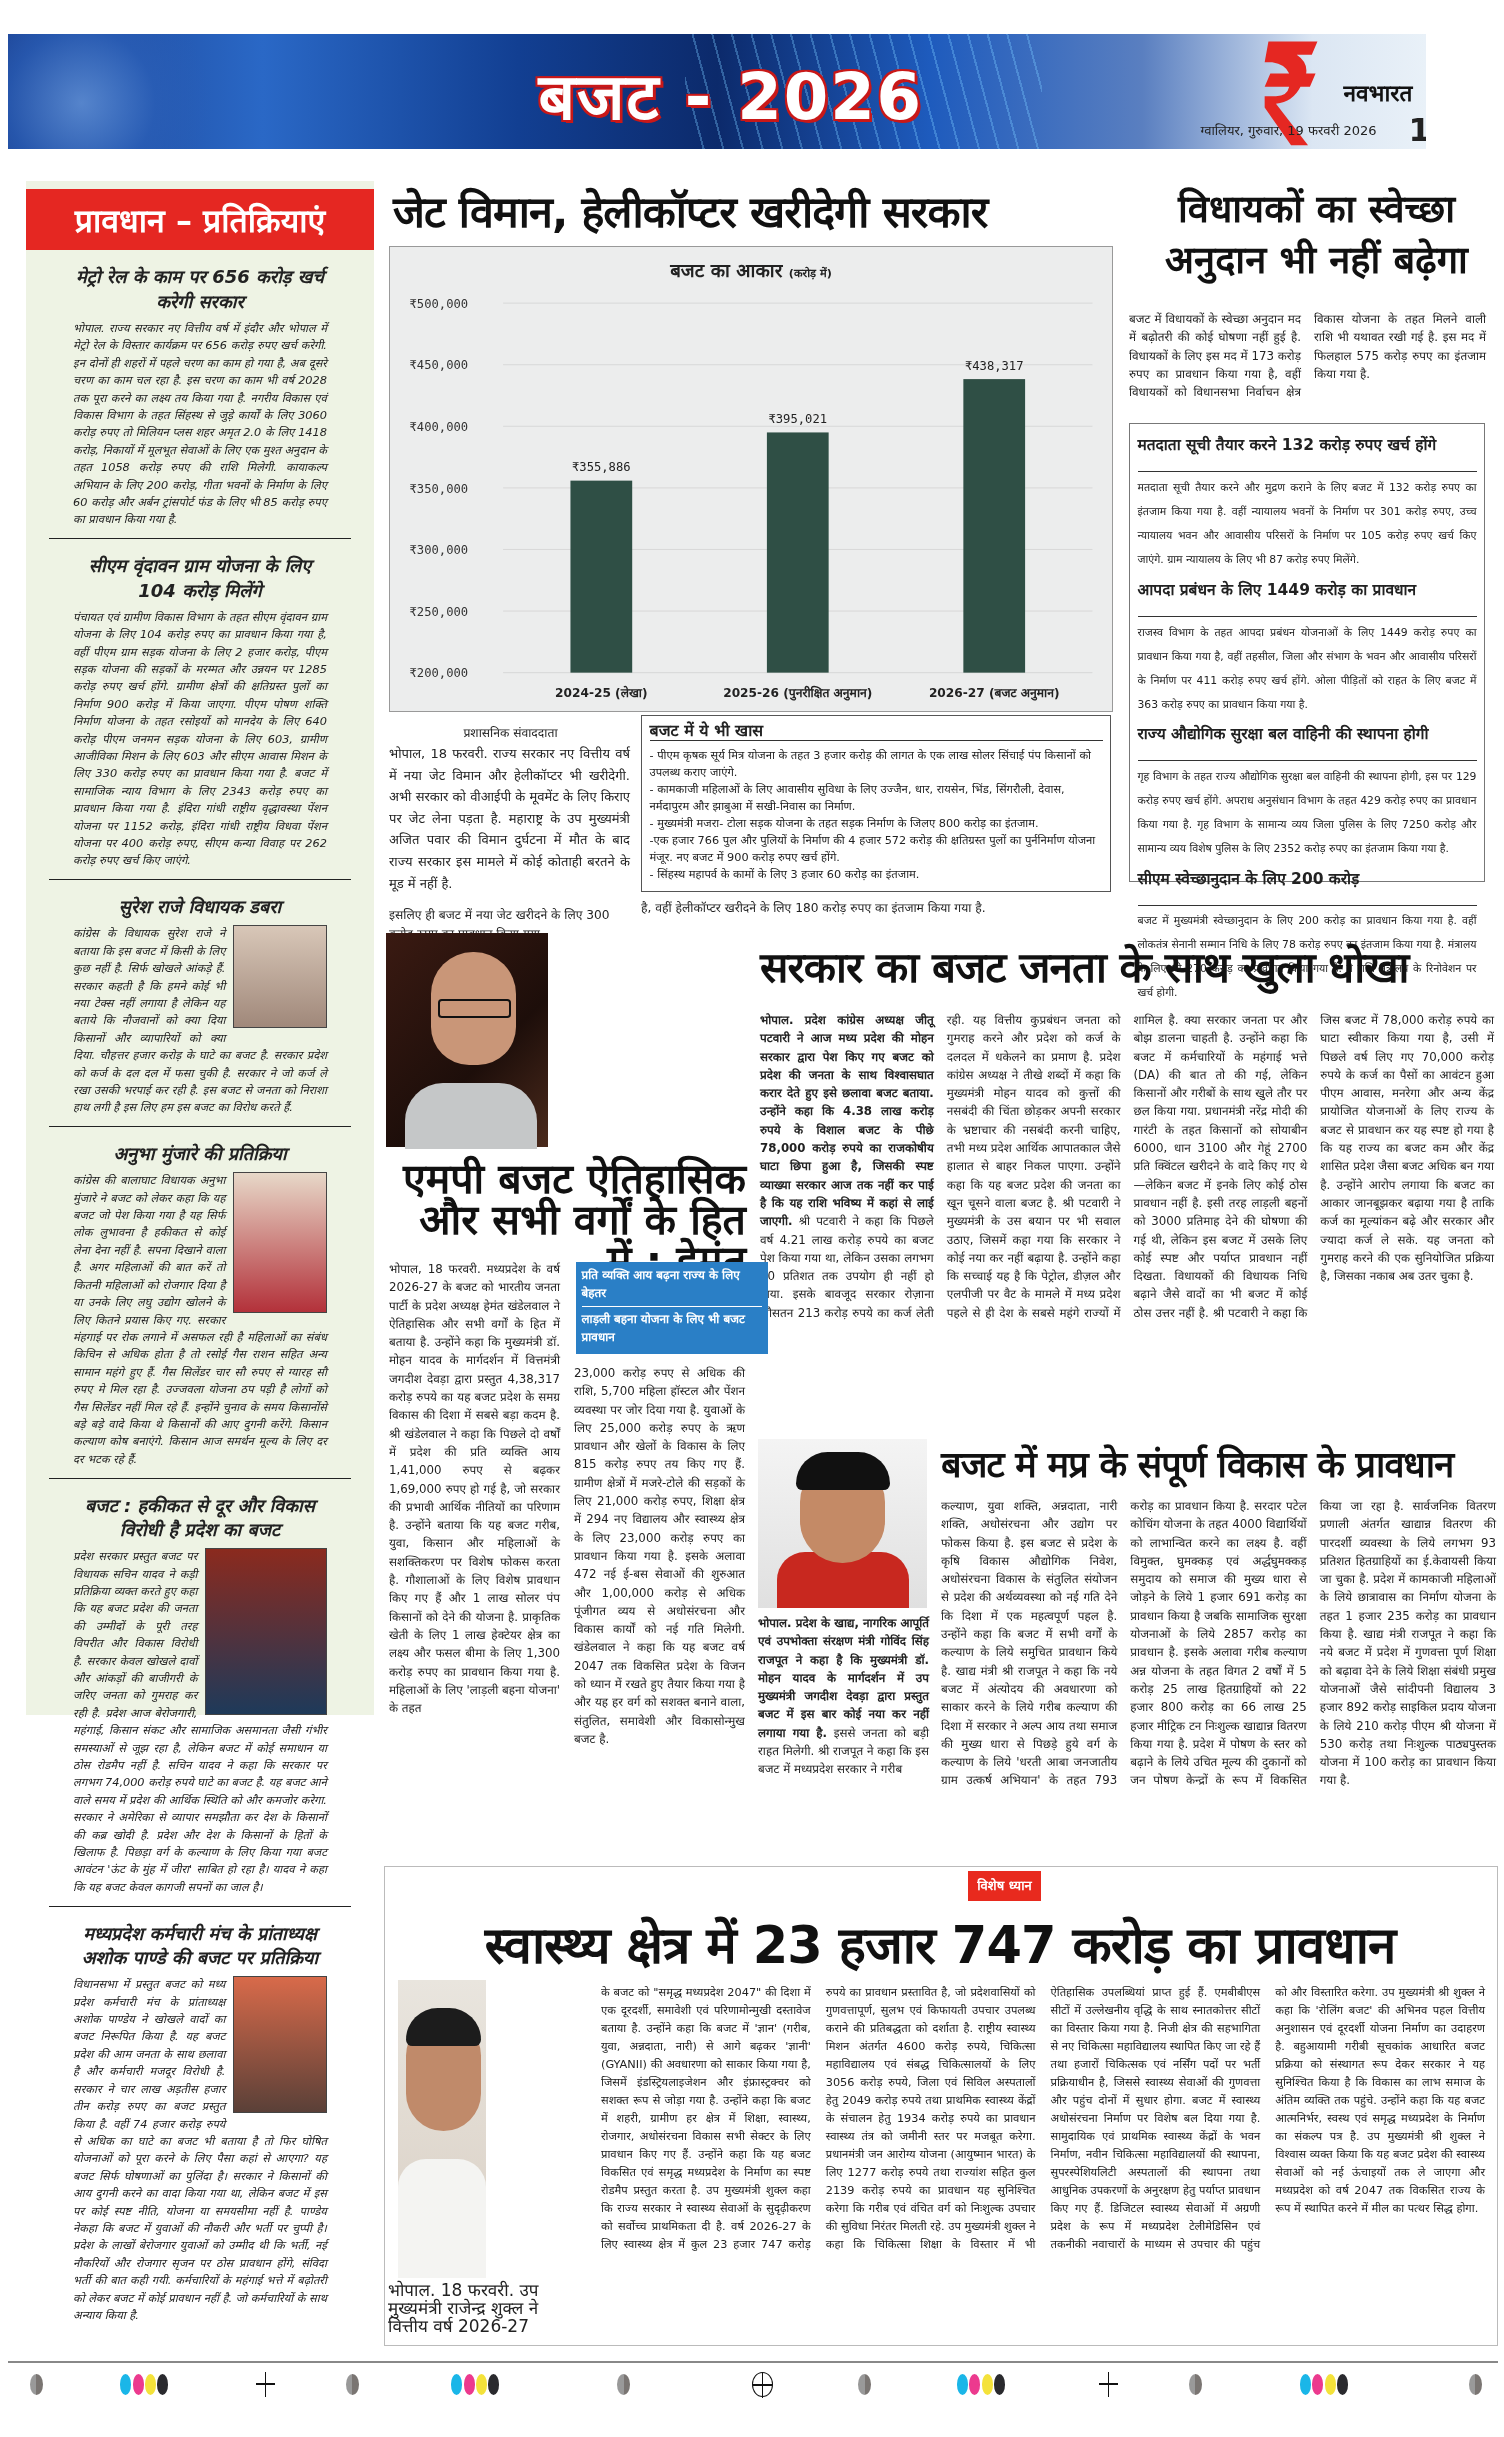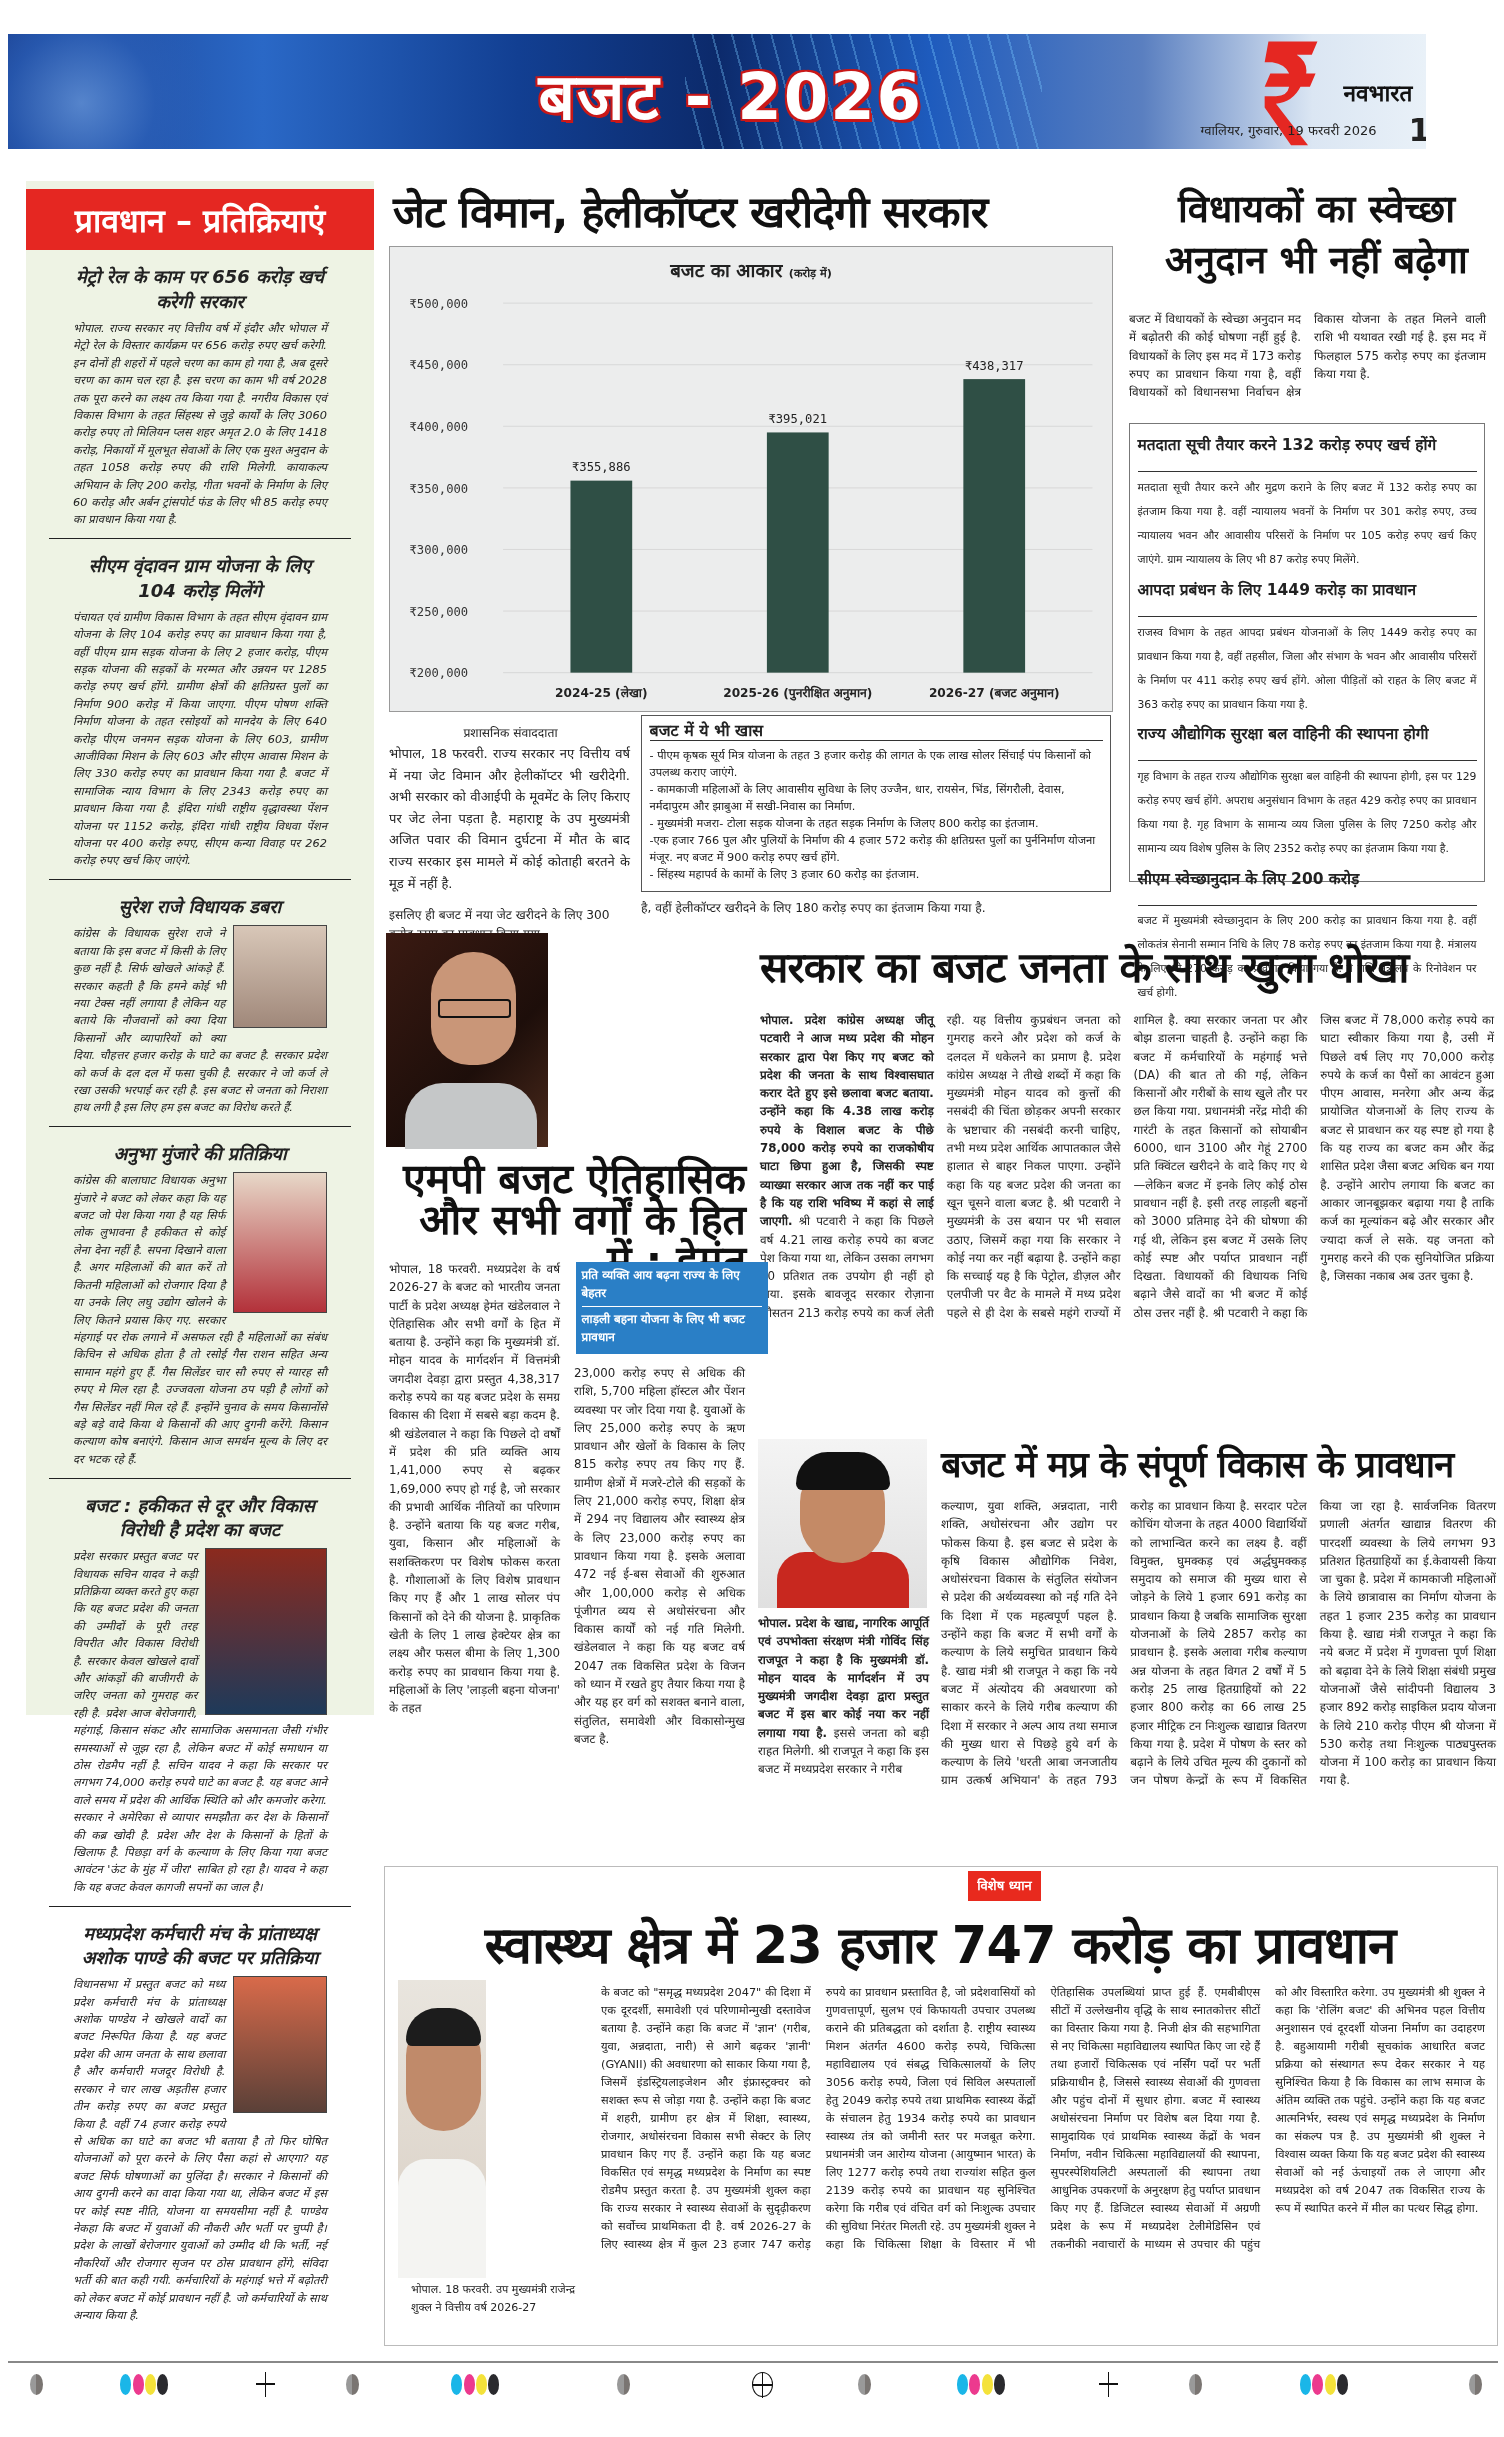--- a/index.html
+++ b/index.html
@@ -57,21 +57,21 @@
 .vikas-headline{position:absolute;left:941px;top:1439px;width:555px;font-size:36px;font-weight:bold;color:#111;letter-spacing:-0.9px}
 .vikas-text{position:absolute;left:941px;top:1497px;width:555px;column-count:3;column-gap:13px;font-size:11.8px;line-height:18.3px;text-align:justify;height:348px}
 
 .health-box{position:absolute;left:384px;top:1866px;width:1114px;height:480px;border:1.9px solid #bbb}
 .vishesh{position:absolute;left:583px;top:3.8px;width:73px;height:30px;background:#e82a1e;color:#fff;font-size:13px;text-align:center;line-height:30px;font-weight:bold}
 .health-headline{position:absolute;left:0;top:41px;width:1110px;text-align:center;font-size:51px;font-weight:bold;color:#111;letter-spacing:-0.9px}
 .photo-shukla{position:absolute;left:13px;top:113px;width:88px;height:297px;background:linear-gradient(#e9e5de,#d9cfc4)}
 .shukla-face{position:absolute;left:7.5px;top:38px;width:75px;height:113px;border-radius:38px;background:#c08a6a}
 .shukla-hair{position:absolute;left:7.5px;top:28px;width:75px;height:38px;border-radius:38px 38px 7.5px 7.5px;background:#1c1c1c}
 .shukla-shirt{position:absolute;left:0;top:179px;width:88px;height:119px;background:#f4f4f2;border-radius:28px 28px 0 0}
-.shukla-caption{position:absolute;left:26px;top:414px;width:188px;font-size:11px;line-height:18px}
+.shukla-caption{position:absolute;left:3px;top:414px;width:188px;font-size:17px;line-height:18px}
 .health-text{position:absolute;left:216px;top:117px;width:884px;column-count:4;column-gap:15px;font-size:11.3px;line-height:18px;text-align:justify;height:357px}
 
 .regbar{position:absolute;left:7.5px;top:2361px;width:1490px;height:1.9px;background:#888}
 .marks{position:absolute;left:0;top:2372px;width:1505px;height:47px}
 .mk{position:absolute;top:1.9px;width:13px;height:21px;border-radius:50%}
 .gray{width:13px;background:linear-gradient(90deg,#999 50%,#7a7572 50%)}
 .cross{position:absolute;top:0;width:19px;height:24.5px}
 .cross:before{content:"";position:absolute;left:8.5px;top:0;width:1.4px;height:24.5px;background:#111}
 .cross:after{content:"";position:absolute;left:0;top:11.3px;width:19px;height:1.4px;background:#111}
 </style>

